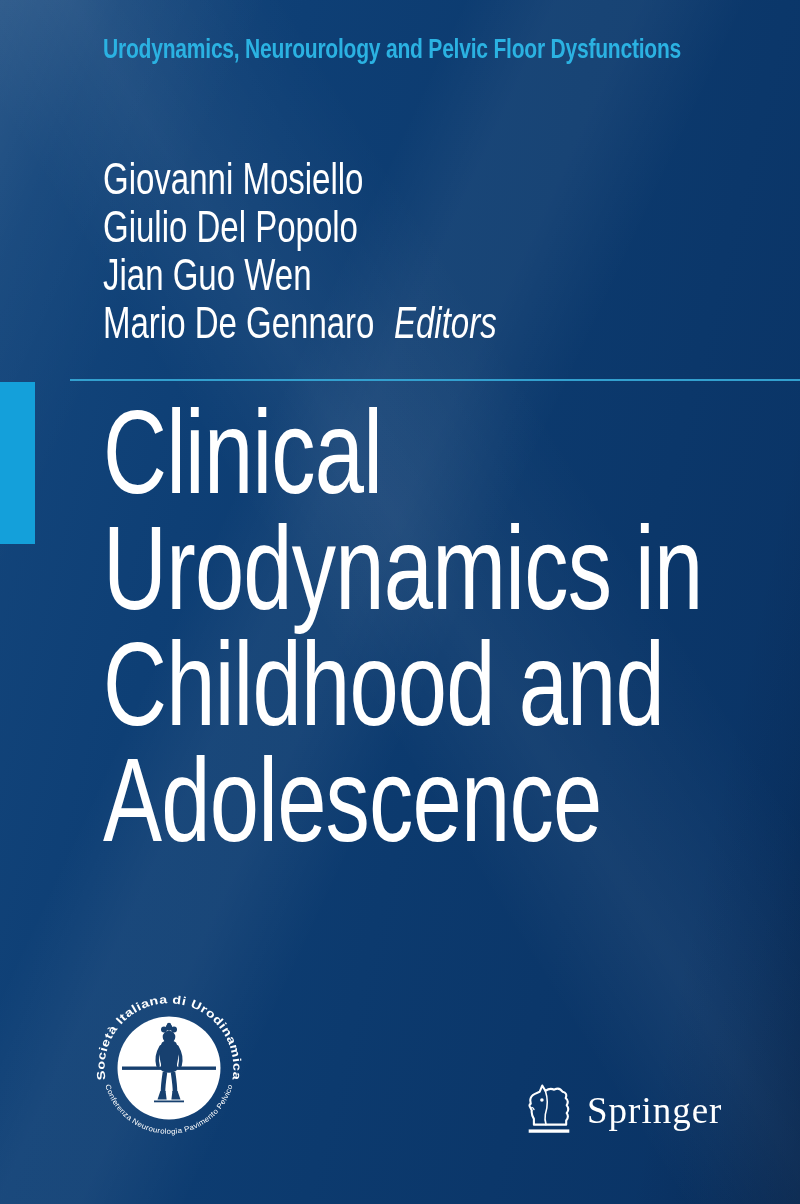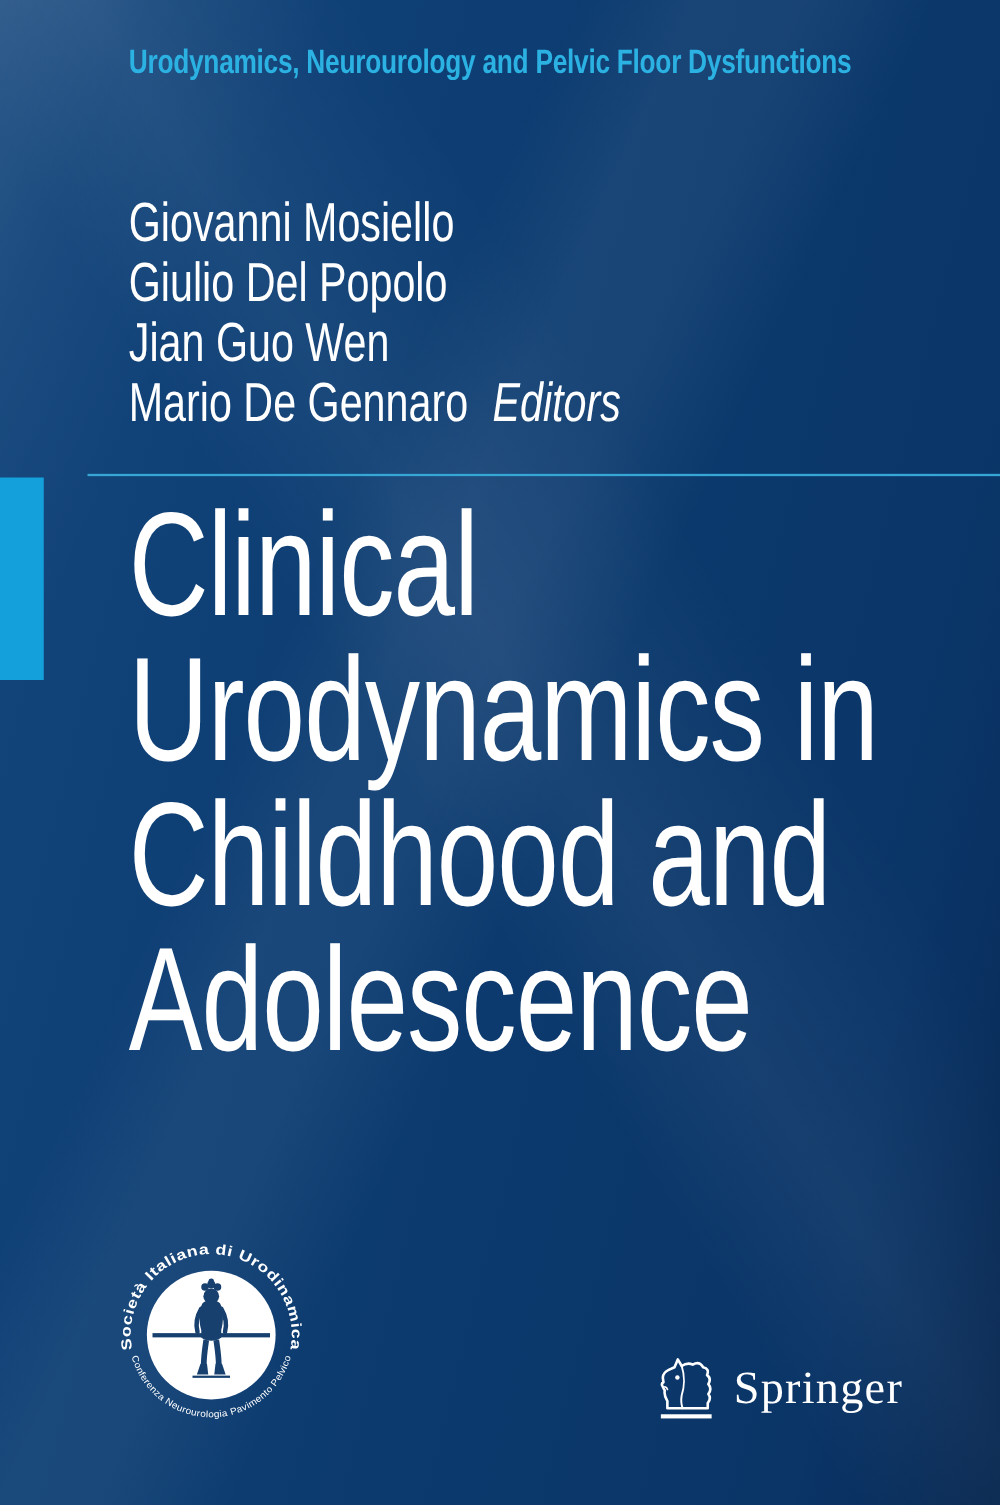--- a/index.html
+++ b/index.html
@@ -37,21 +37,21 @@
   .side-tab{
     position:absolute;left:0;top:382px;width:35px;height:162px;
   }
   .main-title{
     position:absolute;left:103px;top:394px;
     font-size:118px;font-weight:400;line-height:116px;
     letter-spacing:-1px;color:#fff;white-space:nowrap;
     transform:scaleX(.75);transform-origin:0 0;
   }
   .siu-logo{position:absolute;left:84px;top:983px;width:170px;height:170px;}
-  .springer{position:absolute;left:528px;top:1082px;display:flex;align-items:flex-end;}
+  .springer{position:absolute;left:528px;top:1082px;display:flex;align-items:center;}
   .springer svg{width:42px;height:50px;display:block;}
   .springer .wordmark{
     font-family:"Liberation Serif",serif;
     font-size:37px;line-height:50px;letter-spacing:1px;
     color:#fff;margin-left:17px;padding-top:4px;
   }
 </style>
 </head>
 <body>
 

